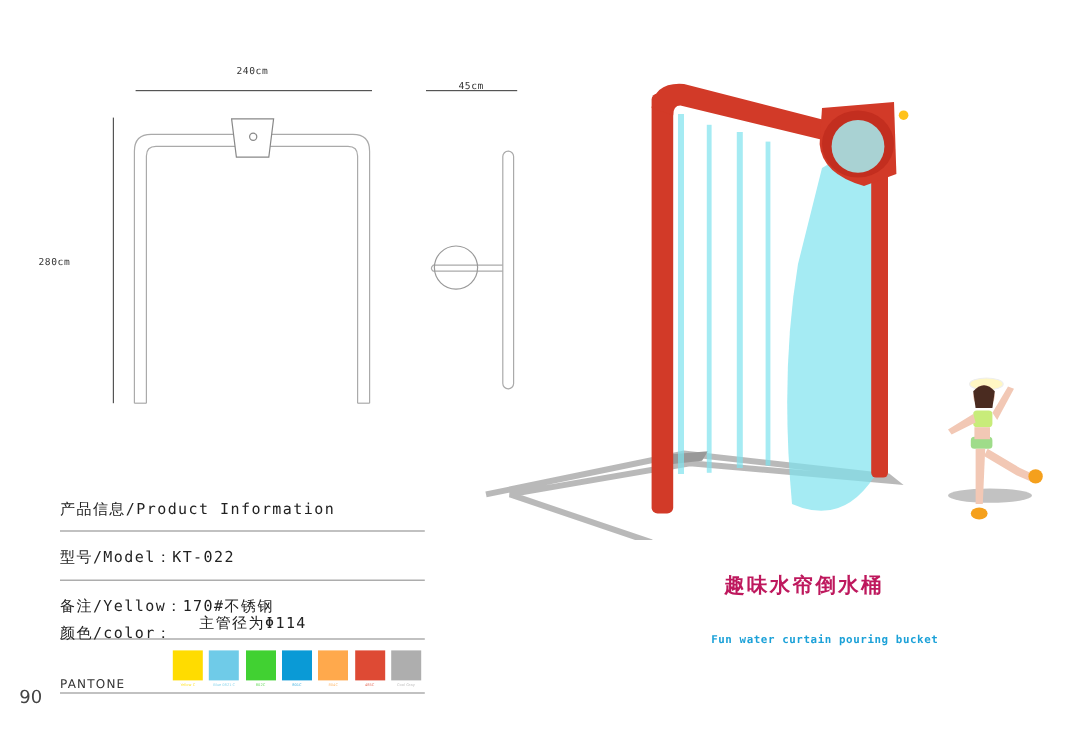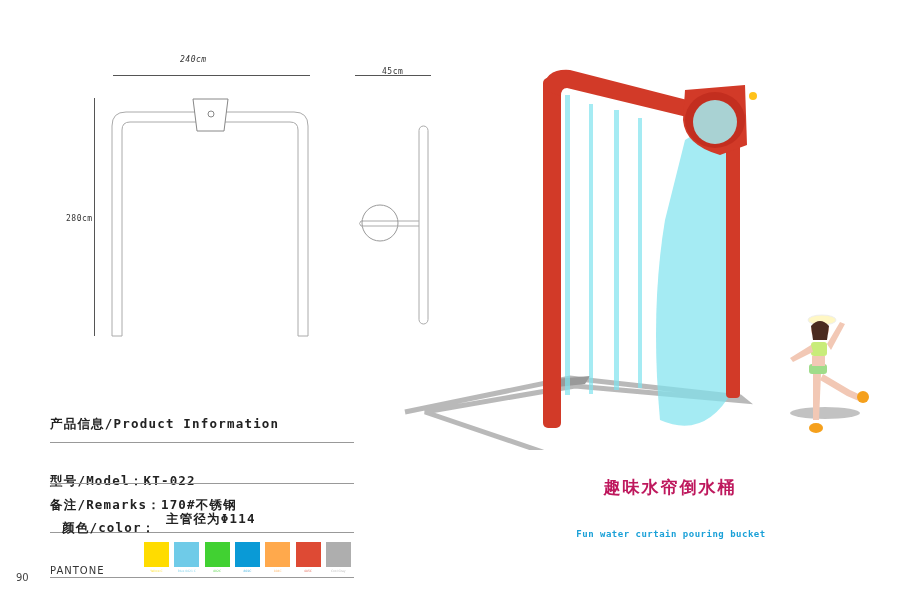--- a/index.html
+++ b/index.html
@@ -1,70 +1,70 @@
 <!DOCTYPE html>
 <html><head>
 <meta charset="utf-8">
 <style>
   html,body{margin:0;padding:0;background:#fff;}
   body{width:900px;height:610px;position:relative;overflow:hidden;font-family:"DejaVu Sans",sans-serif;color:#222;}
   .abs{position:absolute;}
   .dim{font-family:"DejaVu Sans Mono",monospace;font-size:8px;color:#333;letter-spacing:0.5px;}
   .hline{position:absolute;height:1px;background:#555;}
   .vline{position:absolute;width:1px;background:#555;}
-  .info-row{position:absolute;left:50px;font-family:"DejaVu Sans Mono",monospace;font-size:12.5px;color:#222;letter-spacing:1.2px;font-weight:bold;}
+  .info-row{position:absolute;left:50px;font-family:"DejaVu Sans Mono",monospace;font-size:12.5px;color:#222;letter-spacing:1.2px;}
   .sep{position:absolute;left:50px;width:304px;height:1px;background:#999;}
   .swatch{position:absolute;top:542px;width:25px;height:25px;}
   .swlabel{position:absolute;top:569px;width:25px;font-size:3px;text-align:center;opacity:.8;}
   .title-cn{position:absolute;left:560px;top:476px;width:220px;text-align:center;font-size:17px;color:#be185d;letter-spacing:2px;font-weight:bold;}
-  .title-en{position:absolute;left:560px;top:529px;width:222px;text-align:center;font-family:"DejaVu Sans Mono",monospace;font-size:9px;font-weight:bold;color:#1ba1d8;letter-spacing:0.5px;}
-  .pageno{position:absolute;left:16px;top:572px;font-size:10px;color:#444;}
+  .title-en{position:absolute;left:560px;top:529px;width:222px;text-align:right;font-family:"DejaVu Sans Mono",monospace;font-size:9px;font-weight:bold;color:#1ba1d8;letter-spacing:0.5px;}
+  .pageno{position:absolute;left:16px;top:572px;font-size:15px;color:#444;}
 </style>
 </head>
 <body>
 
-<div class="dim abs" style="left:180px;top:55px;font-style:italic;">240cm</div>
+<div class="dim abs" style="left:197px;top:55px;">240cm</div>
 <div class="hline" style="left:113px;top:75px;width:197px;"></div>
 
 <div class="dim abs" style="left:382px;top:67px;">45cm</div>
 <div class="hline" style="left:355px;top:75px;width:76px;"></div>
 
-<div class="dim abs" style="left:66px;top:214px;">280cm</div>
+<div class="dim abs" style="left:32px;top:214px;">280cm</div>
 <div class="vline" style="left:94px;top:98px;height:238px;"></div>
 
 <svg class="abs" style="left:100px;top:90px;" width="220" height="250" viewBox="0 0 220 250">
   <path d="M12 246 V36 Q12 22 26 22 H194 Q208 22 208 36 V246" fill="none" stroke="#aaa" stroke-width="1"></path>
   <path d="M22 246 V40 Q22 32 30 32 H190 Q198 32 198 40 V246" fill="none" stroke="#aaa" stroke-width="1"></path>
   <line x1="12" y1="246" x2="22" y2="246" stroke="#aaa"></line>
   <line x1="198" y1="246" x2="208" y2="246" stroke="#aaa"></line>
   <path d="M93 9 H128 L124 41 H97 Z" fill="#fff" stroke="#888" stroke-width="1"></path>
   <circle cx="111" cy="24" r="3" fill="none" stroke="#888"></circle>
 </svg>
 
 <svg class="abs" style="left:355px;top:120px;" width="80" height="210" viewBox="0 0 80 210">
   <rect x="64" y="6" width="9" height="198" rx="4.5" fill="none" stroke="#aaa"></rect>
   <path d="M64 101 H6 Q3 103.5 6 106 H64" fill="none" stroke="#aaa"></path>
   <circle cx="25" cy="103" r="18" fill="none" stroke="#999"></circle>
 </svg>
 
 <div class="info-row" style="top:416px;">产品信息/Product Information</div>
 <div class="sep" style="top:442px;"></div>
 
-<div class="info-row" style="top:456px;margin-top:17px;">
+<div class="info-row" style="top:456px;">
   <span>型号/Model：</span><span>KT-022</span>
 </div>
 <div class="sep" style="top:483px;"></div>
 
 <div class="info-row" style="top:497px;">
-  <span>备注/Remarks：</span><span>170#不锈钢</span>
+  <span>备注/Yellow：</span><span>170#不锈钢</span>
 </div>
 <div class="info-row" style="top:511px;left:166px;">主管径为Φ114</div>
 <div class="sep" style="top:532px;"></div>
 
-<div class="info-row" style="top:520px;margin-left:12px;">颜色/color：</div>
+<div class="info-row" style="top:520px;">颜色/color：</div>
 <div class="abs" style="left:50px;top:565px;font-size:10px;letter-spacing:1px;color:#333;">PANTONE</div>
 
 <div id="swatches">
     <div class="swatch" style="left: 144px; background: rgb(255, 220, 0);"></div>
     <div class="swlabel" style="left: 144px; color: rgb(255, 220, 0);">Yellow C</div>
     <div class="swatch" style="left: 174.3px; background: rgb(111, 203, 232);"></div>
     <div class="swlabel" style="left: 174.3px; color: rgb(111, 203, 232);">Blue 0821 C</div>
     <div class="swatch" style="left: 204.6px; background: rgb(65, 209, 50);"></div>
     <div class="swlabel" style="left: 204.6px; color: rgb(65, 209, 50);">802C</div>
     <div class="swatch" style="left: 234.9px; background: rgb(10, 154, 214);"></div>

